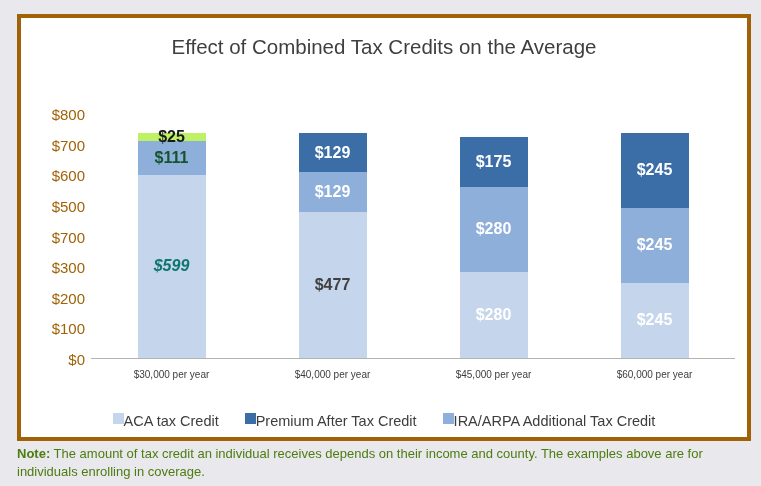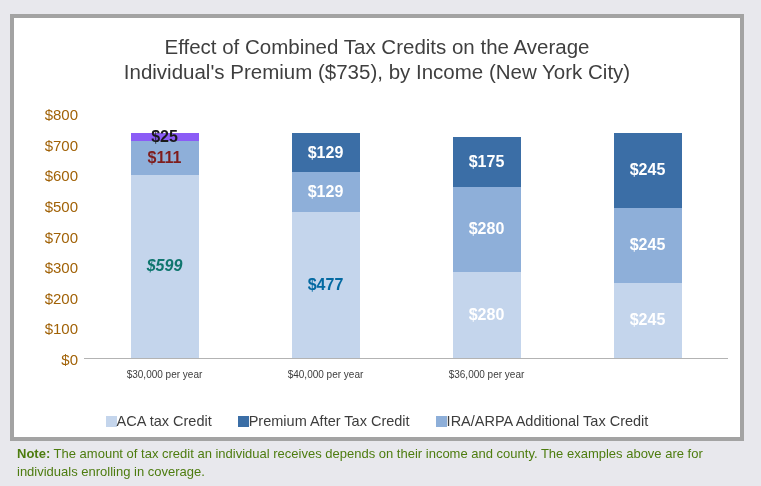--- a/index.html
+++ b/index.html
@@ -5,24 +5,24 @@
   * { margin: 0; padding: 0; box-sizing: border-box; }
   html, body { width: 761px; height: 486px; }
   body {
     background: #e8e8ed;
     font-family: "Liberation Sans", sans-serif;
     position: relative;
     overflow: hidden;
   }
   .chart-panel {
     position: absolute;
-    left: 10px; top: 14px;
+    left: 17px; top: 14px;
     width: 734px; height: 427px;
     background: #ffffff;
-    border: 4px solid #a3a3a3;
+    border: 4px solid #a16207;
   }
   .chart-title {
     position: absolute;
     top: 16px; left: 0; right: 0;
     text-align: center;
     font-size: 20.5px;
     line-height: 1.22;
     color: #3f3f3f;
   }
   .plot-area {
@@ -75,21 +75,21 @@
     position: absolute;
     left: 0; right: 0;
     top: 395px;
     display: flex;
     justify-content: center;
     align-items: center;
     gap: 26px;
   }
   .legend-item {
     display: flex;
-    align-items: center;
+    align-items: flex-start;
     gap: 0;
   }
   .legend-swatch {
     width: 11px; height: 11px;
     display: inline-block;
   }
   .legend-label {
     font-size: 14.5px;
     color: #3d3d3d;
     white-space: nowrap;
@@ -103,81 +103,81 @@
     color: #4d7c0f;
   }
   .note b { font-weight: bold; }
 </style>
 </head>
 <body>
 
 <div class="chart-panel">
   <div class="chart-title">
     <div>Effect of Combined Tax Credits on the Average</div>
-    <div>Individual's Premium ($735), by Income (New York City)</div>
   </div>
   <div class="y-axis">
       <div class="y-tick-label" style="bottom: 0px;">$0</div>
       <div class="y-tick-label" style="bottom: 30.625px;">$100</div>
       <div class="y-tick-label" style="bottom: 61.25px;">$200</div>
       <div class="y-tick-label" style="bottom: 91.875px;">$300</div>
       <div class="y-tick-label" style="bottom: 122.5px;">$700</div>
       <div class="y-tick-label" style="bottom: 153.125px;">$500</div>
       <div class="y-tick-label" style="bottom: 183.75px;">$600</div>
       <div class="y-tick-label" style="bottom: 214.375px;">$700</div>
       <div class="y-tick-label" style="bottom: 245px;">$800</div>
     </div>
   <div class="plot-area">
       <div class="bar" style="left: 46.5px;">
         <div class="bar-segment" style="height: 183.444px; background: rgb(196, 213, 236);">
           <span class="bar-segment-label" style="color: #0f766e; font-style: italic;">$599</span>
         </div>
         <div class="bar-segment" style="height: 33.9937px; background: rgb(142, 175, 217);">
-          <span class="bar-segment-label" style="color: #7f1d1d;">$111</span>
+          <span class="bar-segment-label" style="color: #14532d;">$111</span>
         </div>
-        <div class="bar-segment" style="height: 7.65625px; background: #8b5cf6;">
+        <div class="bar-segment" style="height: 7.65625px; background: #bef264;">
           <span class="bar-segment-label" style="color: rgb(26, 26, 26);">$25</span>
         </div>
       </div>
       <div class="x-axis-label" style="left: -4.5px; top: 255px;">$30,000 per year</div>
       <div class="bar" style="left: 207.5px;">
         <div class="bar-segment" style="height: 146.081px; background: rgb(196, 213, 236);">
-          <span class="bar-segment-label" style="color: #0369a1;">$477</span>
+          <span class="bar-segment-label" style="color: #404040;">$477</span>
         </div>
         <div class="bar-segment" style="height: 39.5063px; background: rgb(142, 175, 217);">
           <span class="bar-segment-label" style="color: rgb(255, 255, 255);">$129</span>
         </div>
         <div class="bar-segment" style="height: 39.5063px; background: rgb(59, 110, 166);">
           <span class="bar-segment-label" style="color: rgb(255, 255, 255);">$129</span>
         </div>
       </div>
       <div class="x-axis-label" style="left: 156.5px; top: 255px;">$40,000 per year</div>
       <div class="bar" style="left: 368.5px;">
         <div class="bar-segment" style="height: 85.75px; background: rgb(196, 213, 236);">
           <span class="bar-segment-label" style="color: rgb(255, 255, 255);">$280</span>
         </div>
         <div class="bar-segment" style="height: 85.75px; background: rgb(142, 175, 217);">
           <span class="bar-segment-label" style="color: rgb(255, 255, 255);">$280</span>
         </div>
         <div class="bar-segment" style="height: 50px; background: rgb(59, 110, 166);">
           <span class="bar-segment-label" style="color: rgb(255, 255, 255);">$175</span>
         </div>
       </div>
-      <div class="x-axis-label" style="left: 317.5px; top: 255px;">$36,000 per year</div>
+      <div class="x-axis-label" style="left: 317.5px; top: 255px;">$45,000 per year</div>
       <div class="bar" style="left: 529.5px;">
         <div class="bar-segment" style="height: 75.0312px; background: rgb(196, 213, 236);">
           <span class="bar-segment-label" style="color: rgb(255, 255, 255);">$245</span>
         </div>
         <div class="bar-segment" style="height: 75.0312px; background: rgb(142, 175, 217);">
           <span class="bar-segment-label" style="color: rgb(255, 255, 255);">$245</span>
         </div>
         <div class="bar-segment" style="height: 75.0312px; background: rgb(59, 110, 166);">
           <span class="bar-segment-label" style="color: rgb(255, 255, 255);">$245</span>
         </div>
       </div>
+      <div class="x-axis-label" style="left: 478.5px; top: 255px;">$60,000 per year</div>
     </div>
   <div class="legend">
       <div class="legend-item">
         <span class="legend-swatch" style="background: rgb(196, 213, 236);"></span>
         <span class="legend-label">ACA tax Credit</span>
       </div>
       <div class="legend-item">
         <span class="legend-swatch" style="background: rgb(59, 110, 166);"></span>
         <span class="legend-label">Premium After Tax Credit</span>
       </div>

